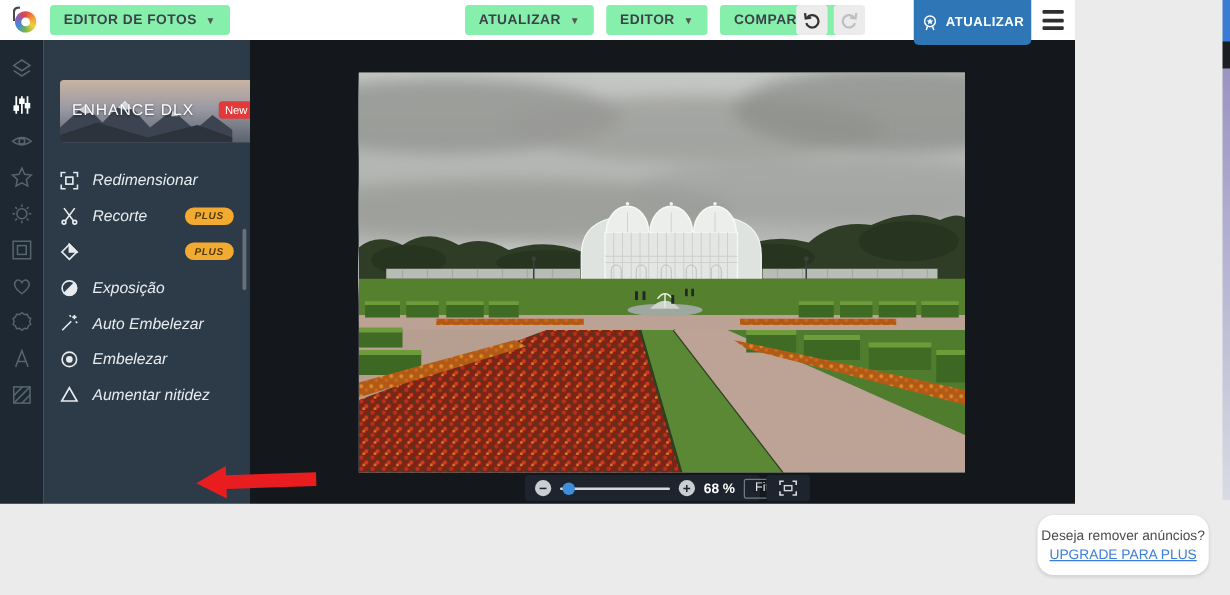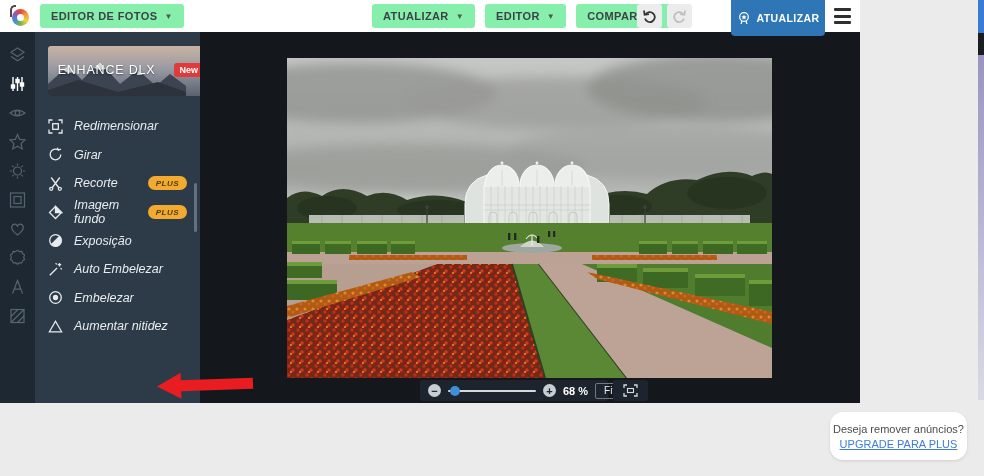--- a/index.html
+++ b/index.html
@@ -28,25 +28,25 @@
 
   
   .editor { position:absolute; left:0; top:32px; width:860px; height:371px; display:flex; }
   .sidebar { width:35px; height:100%; background:#1e2832; padding-top:8px; display:flex; flex-direction:column; align-items:center; }
   .side-item { width:35px; height:29px; display:flex; align-items:center; justify-content:center; cursor:pointer; }
   .side-item svg { stroke:#56656f; fill:none; stroke-width:1.2; }
   .side-item.active svg { stroke:#ffffff; stroke-width:1.4; }
 
   .panel { position:relative; width:165px; height:100%; background:#2d3b49; padding:14px 0 0 13px; }
   .panel-title { color:#d5dce1; font-size:12px; font-weight:700; letter-spacing:1.6px; }
-  .banner { position:relative; width:160px; height:50px; border-radius:3px; overflow:hidden; cursor:pointer;
+  .banner { position:relative; margin-top:18px; width:160px; height:50px; border-radius:3px; overflow:hidden; cursor:pointer;
     background:linear-gradient(180deg,#c9b3a2 0%,#9a9aa4 45%,#59626e 100%); }
   .banner svg { position:absolute; left:0; top:0; }
   .banner-label { position:absolute; left:0; top:17px; width:117px; text-align:center; color:#fff; font-size:12.5px; font-weight:400; letter-spacing:.8px; text-shadow:0 1px 2px rgba(0,0,0,.5); }
-  .new-badge { position:absolute; right:5px; top:17px; background:#e23a3a; color:#fff; font-size:9px; font-weight:700; padding:2px 5px; border-radius:3px; }
+  .new-badge { position:absolute; right:5px; top:17px; background:#e23a3a; color:#fff; font-size:9px; font-weight:400; padding:2px 5px; border-radius:3px; }
   .menu { margin-top:16px;font-style:italic; }
   .menu-item { display:flex; align-items:center; height:28.6px; cursor:pointer; }
   .menu-item svg { width:15px; height:15px; stroke:#e7ebee; fill:none; stroke-width:1.3; margin-right:11px; flex:none; }
   .menu-label { color:#e7ecef; font-size:12.5px; }
   .plus-badge { margin-left:auto; margin-right:13px; background:#f2aa30; color:#4f3a06; font-size:8px; font-weight:700; letter-spacing:.5px;
     padding:2.5px 8px; border-radius:9px; }
   .panel-scrollbar { position:absolute; right:3px; top:151px; width:3px; height:49px; background:rgba(255,255,255,.28); border-radius:2px; }
 
   .canvas { position:relative; flex:1; height:100%; background:#14171c; }
   .photo { position:absolute; left:87px; top:26px; width:485px; height:320px; background:#9fa19e; }
@@ -208,40 +208,32 @@
       <div class="menu">
         <div class="menu-item">
           <svg viewBox="0 0 15 15">
             <path d="M1,4.5 V1 H4.5 M10.5,1 H14 V4.5 M14,10.5 V14 H10.5 M4.5,14 H1 V10.5"></path>
               <rect x="4.7" y="4.7" width="5.6" height="5.6"></rect>
           </svg>
           <span class="menu-label">Redimensionar</span>
         </div>
         <div class="menu-item">
           <svg viewBox="0 0 15 15">
-            <path d="M12.8,7.5 A5.3,5.3 0 1 1 10.3,3" fill="none"></path>
-            <path d="M9.3,0.8 L10.6,3.2 L13,2" fill="none"></path>
-          </svg>
-          <span class="menu-label">Girar</span>
-        </div>
-        <div class="menu-item">
-          <svg viewBox="0 0 15 15">
             <path d="M3.2,1.5 L11,12 M11.8,1.5 L4,12"></path>
               <circle cx="3.2" cy="12.8" r="1.5"></circle>
               <circle cx="11.8" cy="12.8" r="1.5"></circle>
           </svg>
           <span class="menu-label">Recorte</span>
           <span class="plus-badge">PLUS</span>
         </div>
         <div class="menu-item">
           <svg viewBox="0 0 15 15">
             <path d="M7.5,1.5 L13.5,7.5 L7.5,13.5 L1.5,7.5 Z"></path>
               <path d="M7.5,1.5 L13.5,7.5 L7.5,7.5 Z" fill="#e7ebee"></path>
           </svg>
-          <span class="menu-label">Imagem fundo</span>
           <span class="plus-badge">PLUS</span>
         </div>
         <div class="menu-item">
           <svg viewBox="0 0 15 15">
             <circle cx="7.5" cy="7.5" r="5.8"></circle>
               <path d="M3.4,11.6 A5.8,5.8 0 0 0 11.6,3.4 Z" fill="#e7ebee"></path>
           </svg>
           <span class="menu-label">Exposição</span>
         </div>
         <div class="menu-item">

